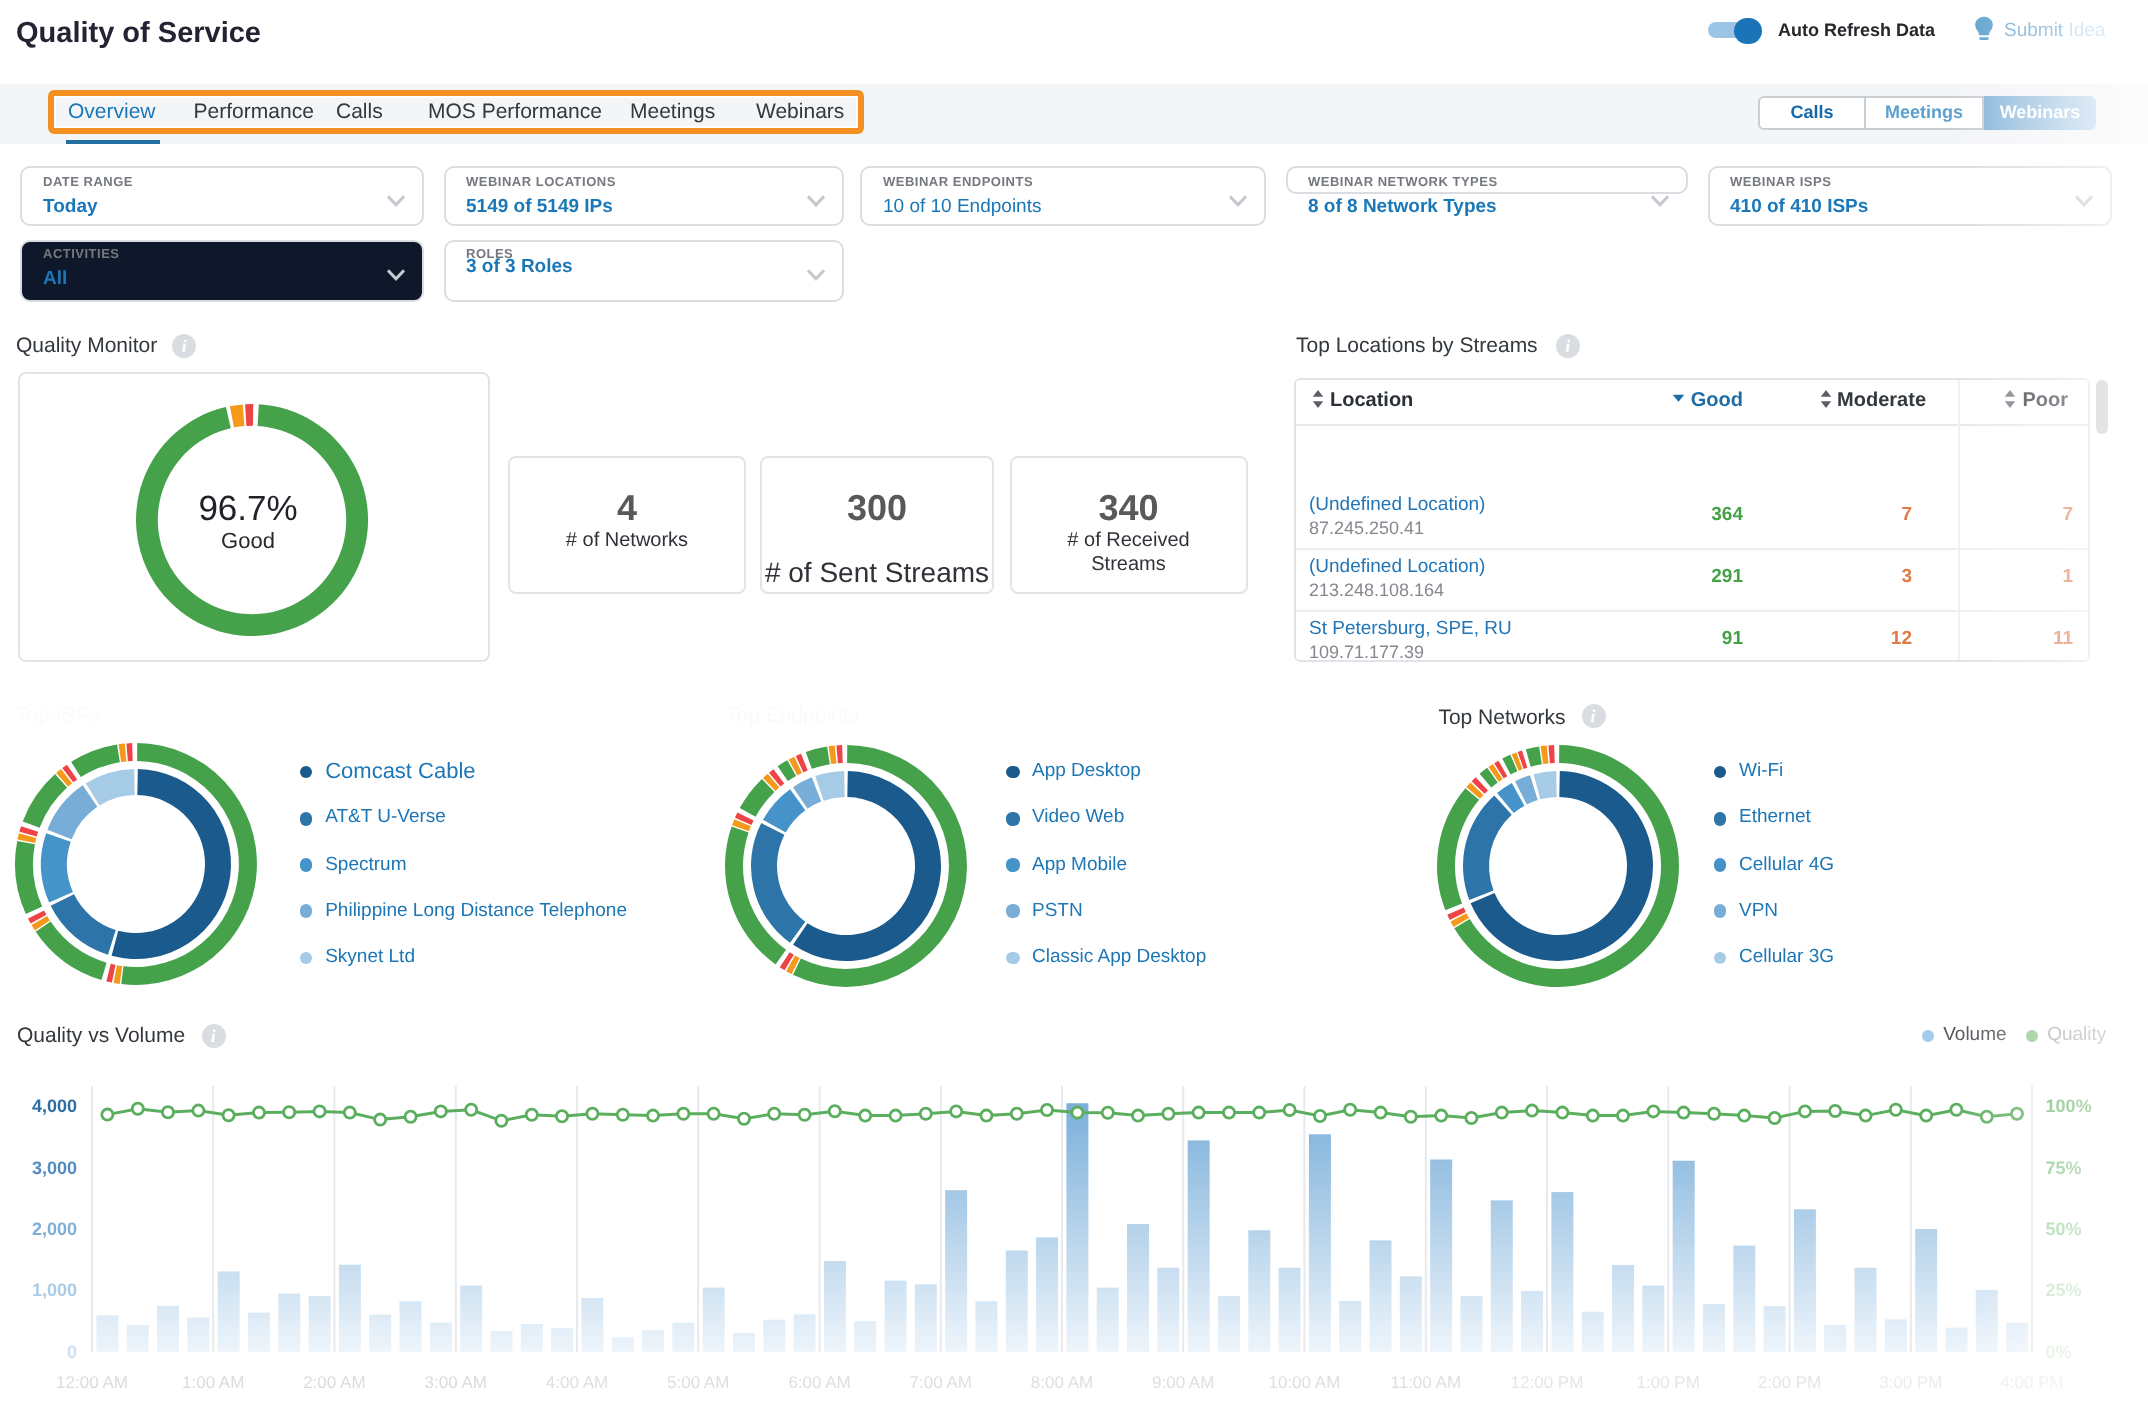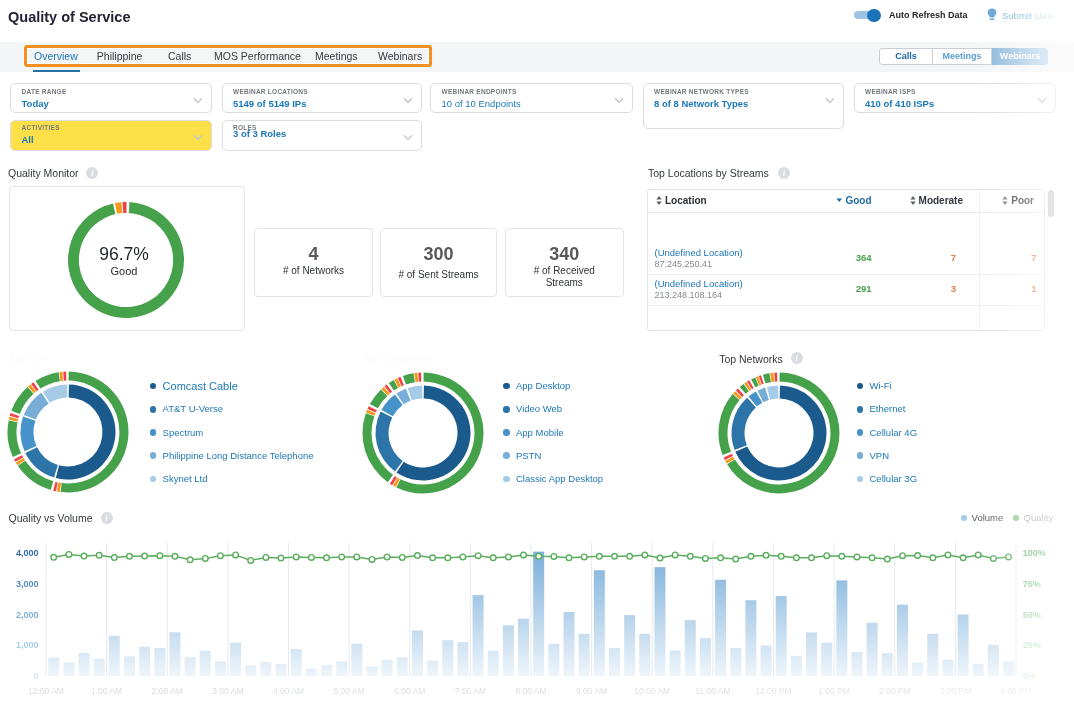--- a/index.html
+++ b/index.html
@@ -8,21 +8,21 @@
 <div class="abs" style="left:853.7px;top:11.4px;width:23.8px;height:8px;border-radius:4px;background:#9cc4e4"></div>
 <div class="abs" style="left:867px;top:8.5px;width:13.8px;height:13.8px;border-radius:50%;background:#1b74b8"></div>
 <div class="abs" style="left:889px;top:10px;font-size:9px;font-weight:bold;color:#26262b">Auto Refresh Data</div>
 <svg class="abs" style="left:987px;top:8px" width="10" height="15" viewBox="0 0 10 15">
 <path d="M5 0.4 C7.6 0.4 9.4 2.2 9.4 4.5 C9.4 6.1 8.5 7.1 7.8 8 L7.4 9.6 L2.6 9.6 L2.2 8 C1.5 7.1 0.6 6.1 0.6 4.5 C0.6 2.2 2.4 0.4 5 0.4 Z" fill="#5b9fce"></path>
 <rect x="2.6" y="10.6" width="4.8" height="1.4" rx="0.7" fill="#5b9fce"></rect>
   </svg>
 <div class="abs" style="left:1002px;top:10px;font-size:9.5px;color:#74abd3">Submit <span style="color:#b8d5ea">Idea</span></div>
 <div class="abs" style="left:0;top:42px;width:1074px;height:30px;background:#f4f5f7"></div>
 <div class="abs" style="left:34px;top:49.5px;font-size:10.5px;color:#1a78b8">Overview</div>
-<div class="abs" style="left:96.8px;top:49.5px;font-size:10.5px;color:#33383d">Philippine</div>
+<div class="abs" style="left:96.8px;top:49.5px;font-size:10.5px;color:#33383d">Performance</div>
 <div class="abs" style="left:168px;top:49.5px;font-size:10.5px;color:#33383d">Calls</div>
 <div class="abs" style="left:214px;top:49.5px;font-size:10.5px;color:#33383d">MOS Performance</div>
 <div class="abs" style="left:315px;top:49.5px;font-size:10.5px;color:#33383d">Meetings</div>
 <div class="abs" style="left:378px;top:49.5px;font-size:10.5px;color:#33383d">Webinars</div>
 <div class="abs" style="left:33px;top:70px;width:47px;height:2.4px;background:#2470a0"></div>
 <div class="abs" style="left:24px;top:44.8px;width:408px;height:22px;border:3px solid #f29022;border-radius:3px;box-sizing:border-box">
     <div style="width:100%;height:100%;border:1px solid #fff;box-sizing:border-box"></div>
   </div>
 <div class="abs" style="left:879px;top:48.4px;width:169px;height:17px;display:flex;font-size:9px;font-weight:bold;text-align:center;line-height:15px;box-sizing:border-box">
 <div style="width:54px;background:#fff;border:1px solid #c9ced3;border-radius:3px 0 0 3px;color:#1768a8;box-sizing:border-box">Calls</div>
@@ -43,35 +43,35 @@
       <path d="M1 1.2 L5 5.4 L9 1.2" fill="none" stroke="#c3c9cf" stroke-width="1.5"></path>
     </svg>
 </div>
 <div style="position:absolute;left:430px;top:83px;width:203px;height:30px;border:1px solid #d9dde2;border-radius:5px;background:#fff;box-sizing:border-box">
 <div style="position:absolute;left:10.5px;top:3.5px;font-size:6.5px;font-weight:bold;letter-spacing:0.25px;color:#75797f">WEBINAR ENDPOINTS</div>
 <div style="position:absolute;left:10.5px;top:13.5px;font-size:9.5px;font-weight:normal;color:#1a78b8">10 of 10 Endpoints</div>
 <svg style="position:absolute;left:183.2px;top:12.7px" width="10" height="7" viewBox="0 0 10 7">
       <path d="M1 1.2 L5 5.4 L9 1.2" fill="none" stroke="#c3c9cf" stroke-width="1.5"></path>
     </svg>
 </div>
-<div style="position:absolute;left:642.5px;top:83px;width:201px;height:46px;border:1px solid #d9dde2;border-radius:5px;background:#fff;box-sizing:border-box">
+<div style="position:absolute;left:642.5px;top:83px;width:201px;height:14px;border:1px solid #d9dde2;border-radius:5px;background:#fff;box-sizing:border-box">
 <div style="position:absolute;left:10.5px;top:3.5px;font-size:6.5px;font-weight:bold;letter-spacing:0.25px;color:#75797f">WEBINAR NETWORK TYPES</div>
 <div style="position:absolute;left:10.5px;top:13.5px;font-size:9.5px;font-weight:bold;color:#1a78b8">8 of 8 Network Types</div>
 <svg style="position:absolute;left:181.2px;top:12.7px" width="10" height="7" viewBox="0 0 10 7">
       <path d="M1 1.2 L5 5.4 L9 1.2" fill="none" stroke="#c3c9cf" stroke-width="1.5"></path>
     </svg>
 </div>
 <div style="position:absolute;left:853.5px;top:83px;width:202px;height:30px;border:1px solid #d9dde2;border-radius:5px;background:#fff;box-sizing:border-box">
 <div style="position:absolute;left:10.5px;top:3.5px;font-size:6.5px;font-weight:bold;letter-spacing:0.25px;color:#75797f">WEBINAR ISPS</div>
 <div style="position:absolute;left:10.5px;top:13.5px;font-size:9.5px;font-weight:bold;color:#1a78b8">410 of 410 ISPs</div>
 <svg style="position:absolute;left:182.2px;top:12.7px" width="10" height="7" viewBox="0 0 10 7">
       <path d="M1 1.2 L5 5.4 L9 1.2" fill="none" stroke="#c3c9cf" stroke-width="1.5"></path>
     </svg>
 </div>
-<div style="position:absolute;left:10px;top:119.5px;width:202px;height:31px;border:1px solid #d9dde2;border-radius:5px;background:#fde047;box-sizing:border-box">
+<div style="position:absolute;left:10px;top:119.5px;width:202px;height:31px;border:1px solid #d9dde2;border-radius:5px;background:#0f172a;box-sizing:border-box">
 <div style="position:absolute;left:10.5px;top:3.5px;font-size:6.5px;font-weight:bold;letter-spacing:0.25px;color:#75797f">ACTIVITIES</div>
 <div style="position:absolute;left:10.5px;top:13.5px;font-size:9.5px;font-weight:bold;color:#1a78b8">All</div>
 <svg style="position:absolute;left:182.2px;top:13.2px" width="10" height="7" viewBox="0 0 10 7">
       <path d="M1 1.2 L5 5.4 L9 1.2" fill="none" stroke="#c3c9cf" stroke-width="1.5"></path>
     </svg>
 </div>
 <div style="position:absolute;left:221.5px;top:119.5px;width:200px;height:31px;border:1px solid #d9dde2;border-radius:5px;background:#fff;box-sizing:border-box">
 <div style="position:absolute;left:10.5px;top:3.5px;font-size:6.5px;font-weight:bold;letter-spacing:0.25px;color:#75797f">ROLES</div>
 <div style="position:absolute;left:10.5px;top:7px;font-size:9.5px;font-weight:bold;color:#1a78b8">3 of 3 Roles</div>
 <svg style="position:absolute;left:180.2px;top:13.2px" width="10" height="7" viewBox="0 0 10 7">
@@ -87,21 +87,21 @@
     <path d="M56.56 2.10 A58 58 0 0 1 60.61 2.00 L60.49 12.90 A47.1 47.1 0 0 0 57.21 12.98 Z" fill="#ee4446"></path>
   </svg>
 <div class="abs" style="left:62px;top:243.5px;width:124px;text-align:center;font-size:17.5px;color:#1f2228">96.7%</div>
 <div class="abs" style="left:62px;top:265px;width:124px;text-align:center;font-size:11px;color:#26282c">Good</div>
 <div style="position:absolute;left:254px;top:228px;width:119px;height:69px;border:1px solid #e2e5e8;border-radius:4px;background:#fff;box-sizing:border-box;text-align:center">
 <div style="margin-top:16px;font-size:18px;color:#595959;font-weight:bold;line-height:19px">4</div>
 <div style="font-size:10px;color:#2f3338;line-height:11.5px;margin-top:1px"># of Networks</div>
 </div>
 <div style="position:absolute;left:380px;top:228px;width:117px;height:69px;border:1px solid #e2e5e8;border-radius:4px;background:#fff;box-sizing:border-box;text-align:center">
 <div style="margin-top:16px;font-size:18px;color:#595959;font-weight:bold;line-height:19px">300</div>
-<div style="font-size:10px;color:#2f3338;line-height:11.5px;margin-top:5px"># of Sent Streams</div>
+<div style="font-size:14px;color:#2f3338;line-height:11.5px;margin-top:17px"># of Sent Streams</div>
 </div>
 <div style="position:absolute;left:505px;top:228px;width:118.5px;height:69px;border:1px solid #e2e5e8;border-radius:4px;background:#fff;box-sizing:border-box;text-align:center">
 <div style="margin-top:16px;font-size:18px;color:#595959;font-weight:bold;line-height:19px">340</div>
 <div style="font-size:10px;color:#2f3338;line-height:11.5px;margin-top:1px"># of Received<br>Streams</div>
 </div>
 <div class="abs" style="left:648px;top:166.5px;font-size:10.5px;color:#33383d">Top Locations by Streams</div>
 <span style="position:absolute;left:777.9px;top:167.0px;width:12px;height:12px;border-radius:50%;background:#d9dce0;color:#fff;font-size:9px;font-weight:bold;font-style:italic;text-align:center;line-height:12px;font-family:'Liberation Serif',serif">i</span>
 <div style="position:absolute;left:647px;top:189px;width:398px;height:142px;border:1px solid #e0e3e7;border-radius:3px;background:#fff;box-sizing:border-box;overflow:hidden">
     <div style="position:absolute;left:0;top:0;width:100%;height:23px;border-bottom:1px solid #e6e9ec;box-sizing:border-box">
       <span style="position:absolute;left:8px;top:5px;font-size:10px;font-weight:bold;color:#2b2f36"><svg width="6" height="9" viewBox="0 0 6 9" style="vertical-align:-1px;margin-right:3px">
@@ -126,20 +126,27 @@
       <div style="position:absolute;right:172.5px;top:8px;font-size:9.5px;font-weight:bold;color:#44a148">364</div>
       <div style="position:absolute;right:88px;top:8px;font-size:9.5px;font-weight:bold;color:#df7b48">7</div>
       <div style="position:absolute;right:7.5px;top:8px;font-size:9.5px;font-weight:bold;color:#e2825a">7</div>
     </div>
     <div style="position:absolute;left:0;top:85px;width:100%;height:31px;border-bottom:1px solid #eceef0;box-sizing:border-box">
       <div style="position:absolute;left:6.5px;top:2.5px;font-size:9.5px;color:#2276b8">(Undefined Location)</div>
       <div style="position:absolute;left:6.5px;top:15px;font-size:9px;color:#85898f">213.248.108.164</div>
       <div style="position:absolute;right:172.5px;top:8px;font-size:9.5px;font-weight:bold;color:#44a148">291</div>
       <div style="position:absolute;right:88px;top:8px;font-size:9.5px;font-weight:bold;color:#df7b48">3</div>
       <div style="position:absolute;right:7.5px;top:8px;font-size:9.5px;font-weight:bold;color:#e2825a">1</div>
+    </div>
+    <div style="position:absolute;left:0;top:116px;width:100%;height:31px;box-sizing:border-box">
+      <div style="position:absolute;left:6.5px;top:2.5px;font-size:9.5px;color:#2276b8">St Petersburg, SPE, RU</div>
+      <div style="position:absolute;left:6.5px;top:15px;font-size:9px;color:#85898f">109.71.177.39</div>
+      <div style="position:absolute;right:172.5px;top:8px;font-size:9.5px;font-weight:bold;color:#44a148">91</div>
+      <div style="position:absolute;right:88px;top:8px;font-size:9.5px;font-weight:bold;color:#df7b48">12</div>
+      <div style="position:absolute;right:7.5px;top:8px;font-size:9.5px;font-weight:bold;color:#e2825a">11</div>
     </div>
     <div style="position:absolute;right:64px;top:0;width:1px;height:142px;background:#f0f1f3"></div>
   </div>
 <div style="position:absolute;left:1047.5px;top:190px;width:6.5px;height:27px;background:#c3c7cb;border-radius:3px"></div>
 <div class="abs" style="left:8px;top:352px;font-size:10.5px;color:#33383d;opacity:0.02">Top ISPs</div>
 <div class="abs" style="left:363px;top:352px;font-size:10.5px;color:#33383d;opacity:0.02">Top Endpoints</div>
 <div class="abs" style="left:719.2px;top:352.5px;font-size:10.5px;color:#33383d">Top Networks</div>
 <span style="position:absolute;left:790.5px;top:351.5px;width:12px;height:12px;border-radius:50%;background:#d9dce0;color:#fff;font-size:9px;font-weight:bold;font-style:italic;text-align:center;line-height:12px;font-family:'Liberation Serif',serif">i</span>
 <svg width="122" height="122" style="position:absolute;left:6.5px;top:371px" viewBox="0 0 122 122">
     <path d="M61.63 0.50 A60.5 60.5 0 1 1 53.63 121.05 L54.72 112.12 A51.5 51.5 0 1 0 61.54 9.50 Z" fill="#45a24b"></path>

